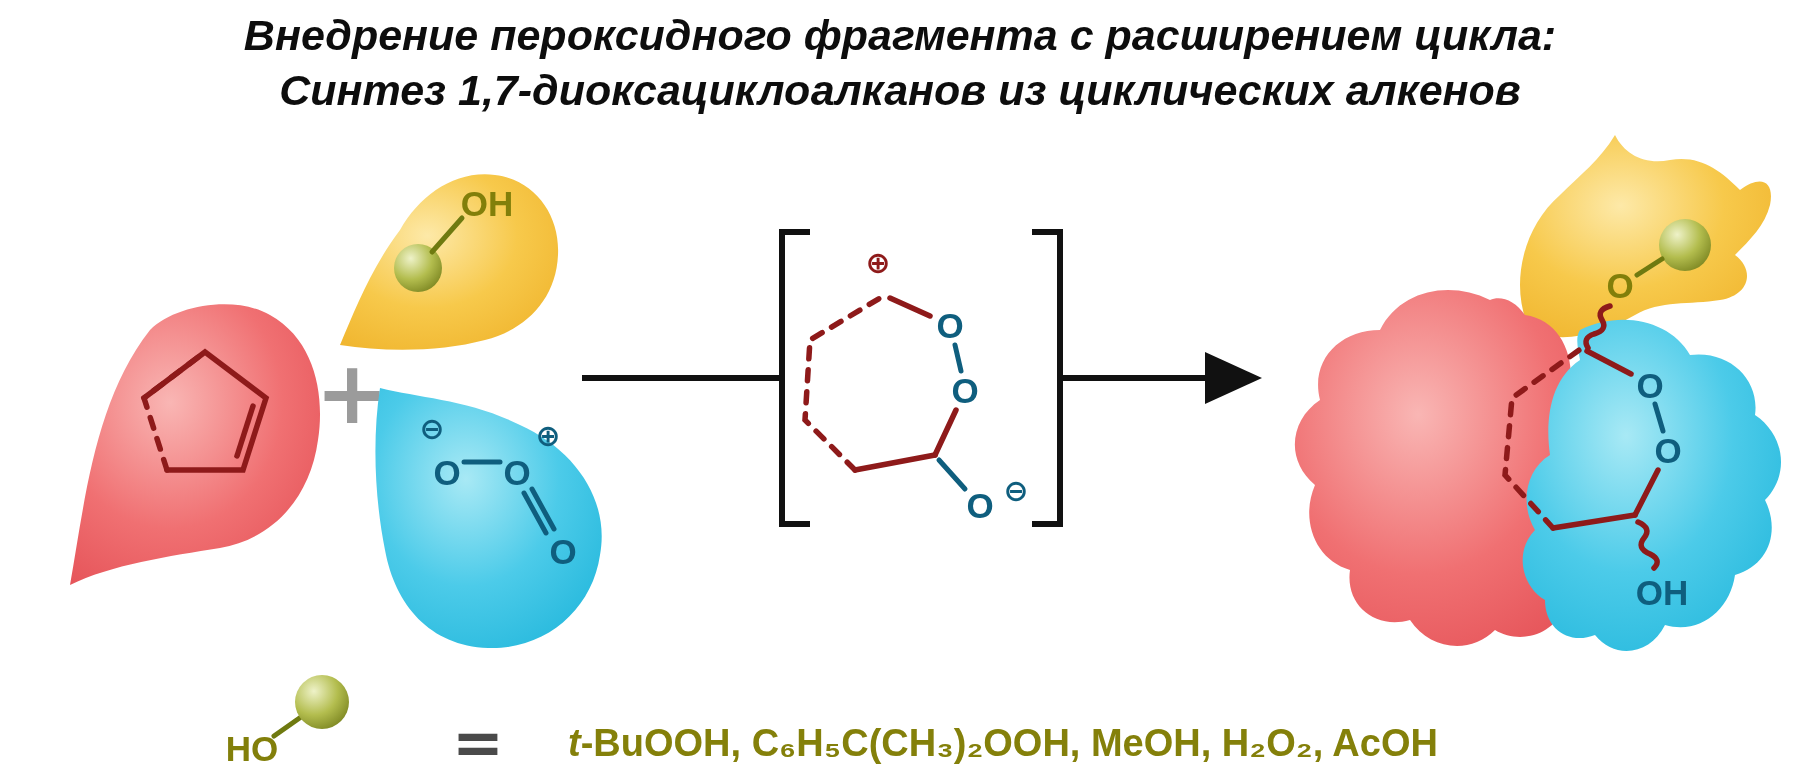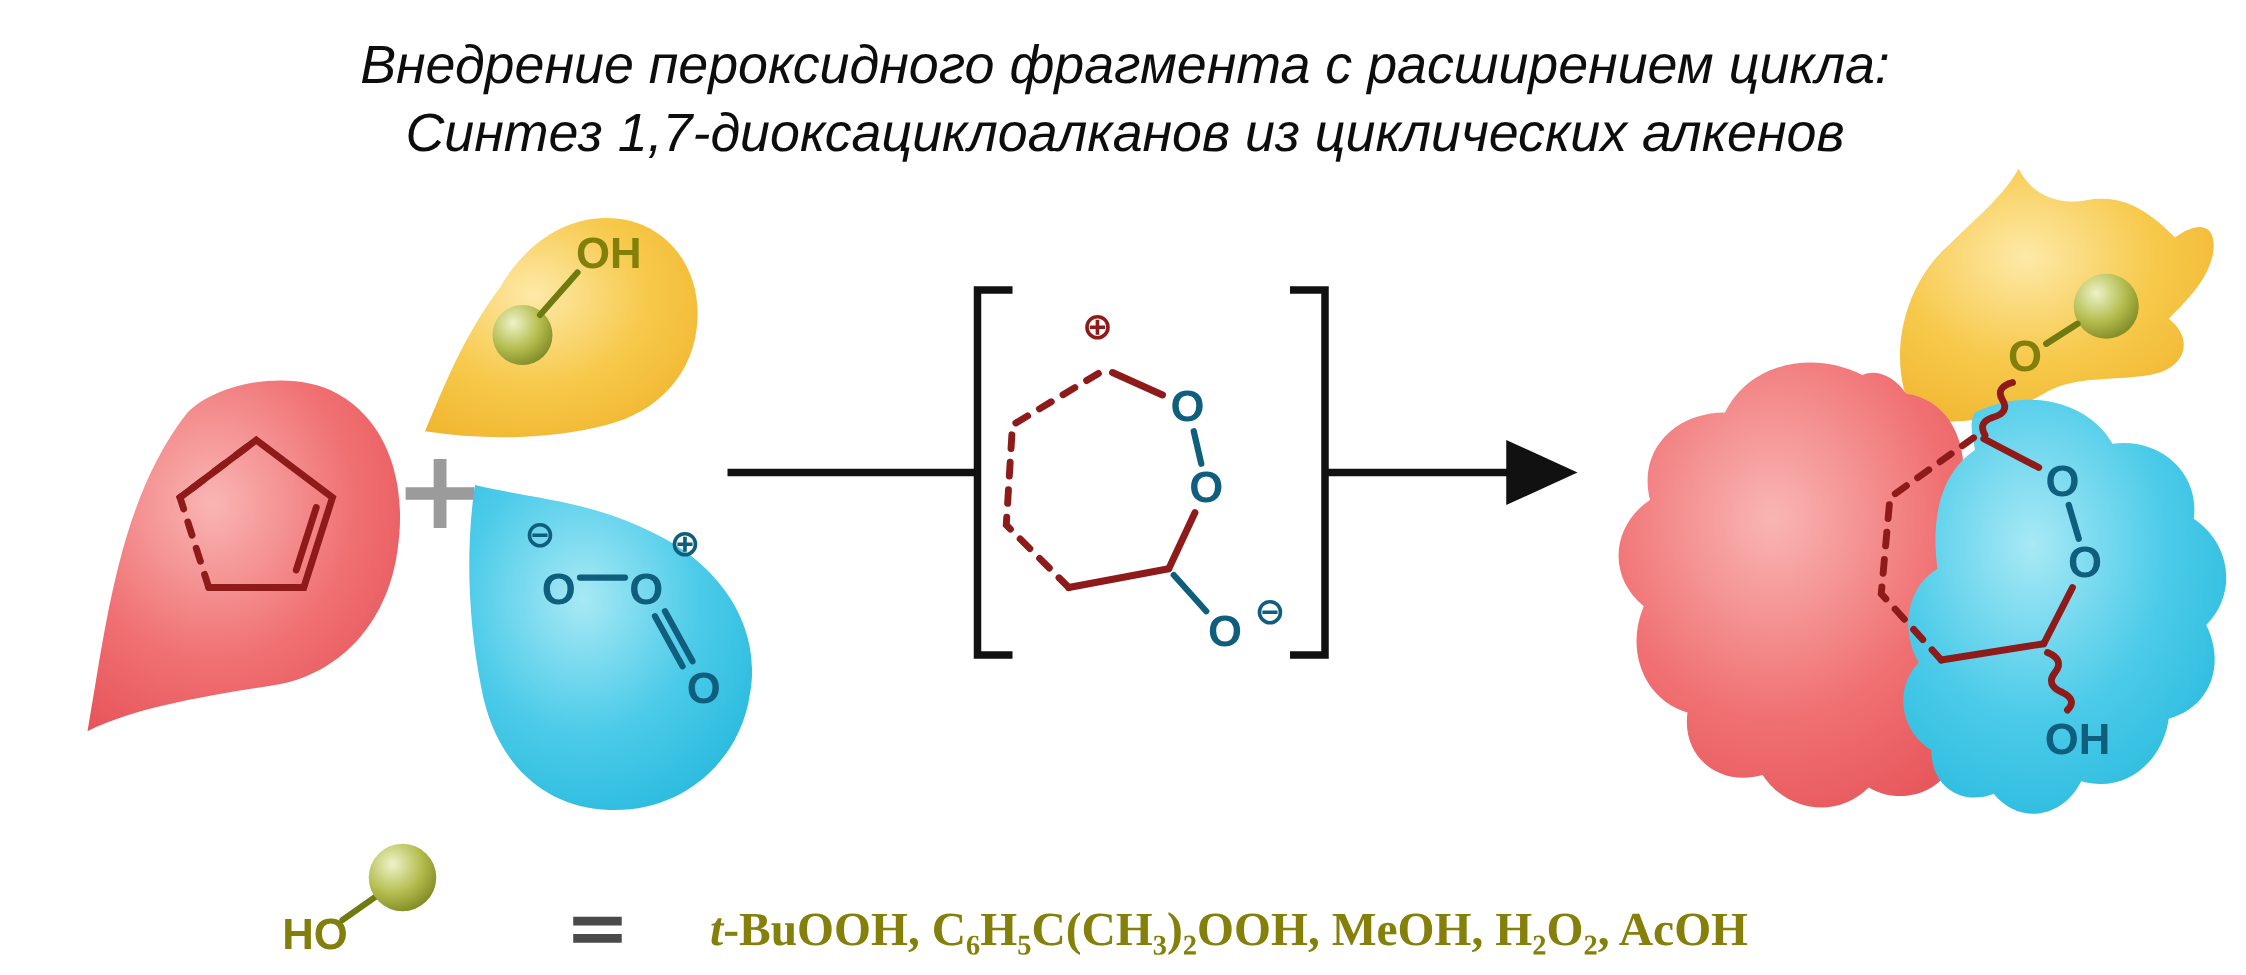--- a/index.html
+++ b/index.html
@@ -1,35 +1,35 @@
 <!DOCTYPE html>
 <html><head>
 <meta charset="utf-8">
 <style>
   html,body{margin:0;padding:0;background:#ffffff;}
   .canvas{position:relative;width:1797px;height:780px;background:#ffffff;overflow:hidden;
           font-family:"Liberation Sans",sans-serif;}
-  .title-block{position:absolute;top:25px;left:20px;width:1760px;text-align:center;
-               font-weight:normal;font-style:italic;font-size:43px;line-height:1.28;color:#0d0d0d;}
+  .title-block{position:absolute;top:8px;left:20px;width:1760px;text-align:center;
+               font-weight:bold;font-style:italic;font-size:43px;line-height:1.28;color:#0d0d0d;}
   .scheme-svg{position:absolute;top:0;left:0;}
   
   .bond-red{stroke:#8e1a1a;stroke-width:5.5;fill:none;stroke-linecap:round;}
   .bond-red-dash{stroke:#8e1a1a;stroke-width:5.5;fill:none;stroke-linecap:round;stroke-dasharray:11 11;}
   .bond-blue{stroke:#0f5e7e;stroke-width:5;fill:none;stroke-linecap:round;}
   .bond-olive{stroke:#6f7a10;stroke-width:5;fill:none;stroke-linecap:round;}
   .bracket{stroke:#111111;stroke-width:6;fill:none;}
   .rxn-line{stroke:#111111;stroke-width:6;fill:none;}
   .atom{font-family:"Liberation Sans",sans-serif;font-weight:bold;font-size:35px;}
   .atom-blue{fill:#0f5e7e;}
   .atom-red{fill:#8e1a1a;}
   .atom-olive{fill:#827f0a;}
   .charge{font-family:"DejaVu Sans",sans-serif;font-weight:bold;font-size:30px;}
   .plus-big{font-family:"DejaVu Sans",sans-serif;font-weight:bold;font-size:88px;fill:#9b9b9b;}
   .equals-big{font-family:"DejaVu Sans",sans-serif;font-weight:bold;font-size:62px;fill:#4a4a4a;}
-  .legend-formula{position:absolute;left:568px;top:722px;font-family:Liberation Serif, serif;
+  .legend-formula{position:absolute;left:568px;top:722px;font-family:Liberation Sans, sans-serif;
                   font-weight:bold;font-size:38px;color:#84800a;white-space:nowrap;}
   .legend-formula .it{font-style:italic;}
 </style>
 </head>
 <body>
 
 <div class="canvas">
 
   <div class="title-block">
     <div>Внедрение пероксидного фрагмента с расширением цикла:</div>

